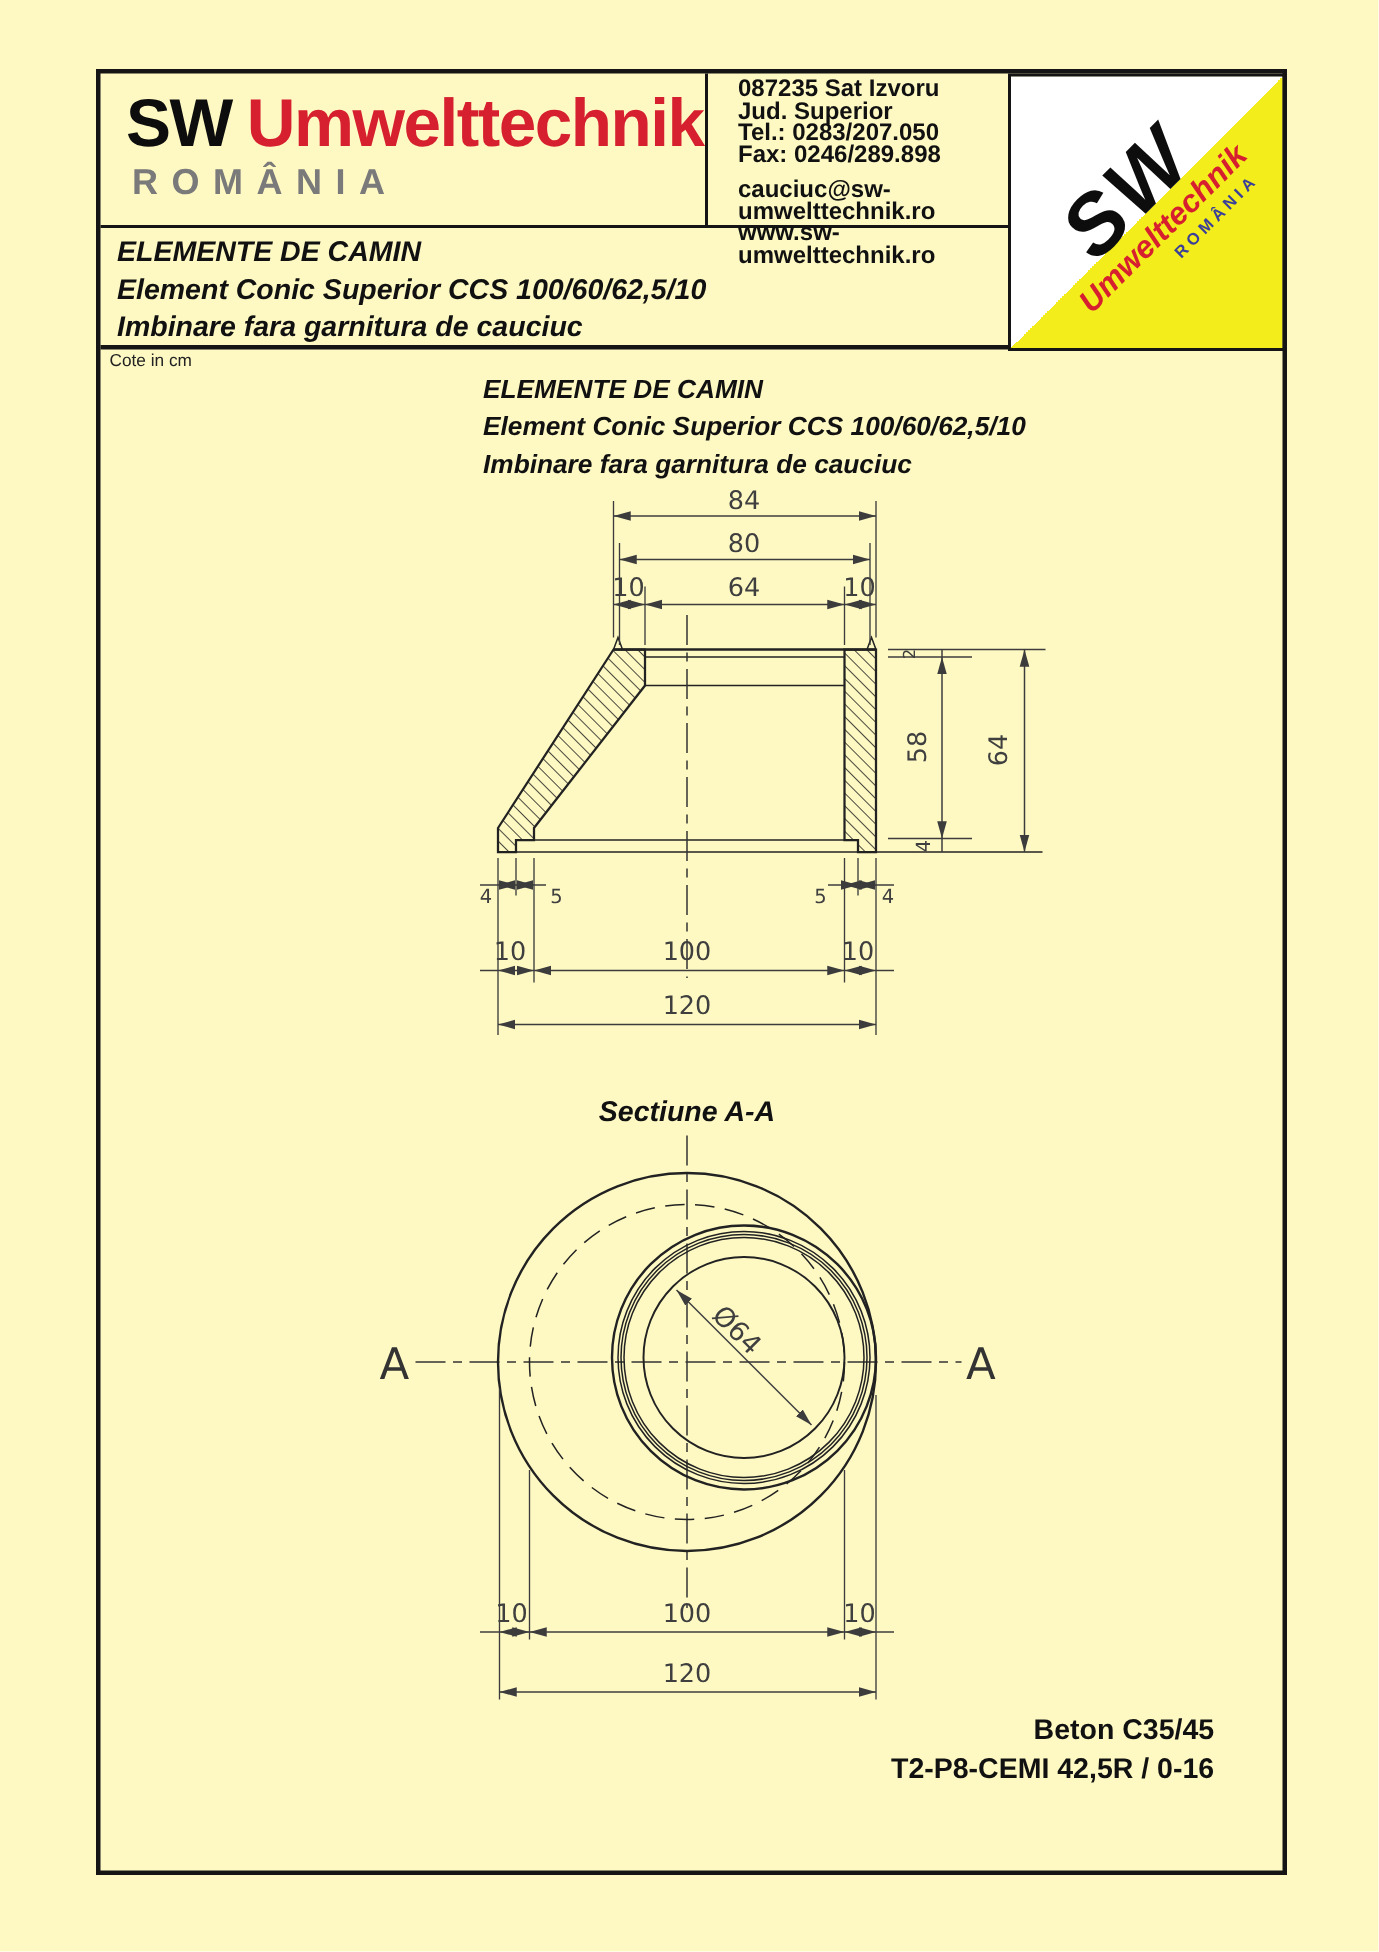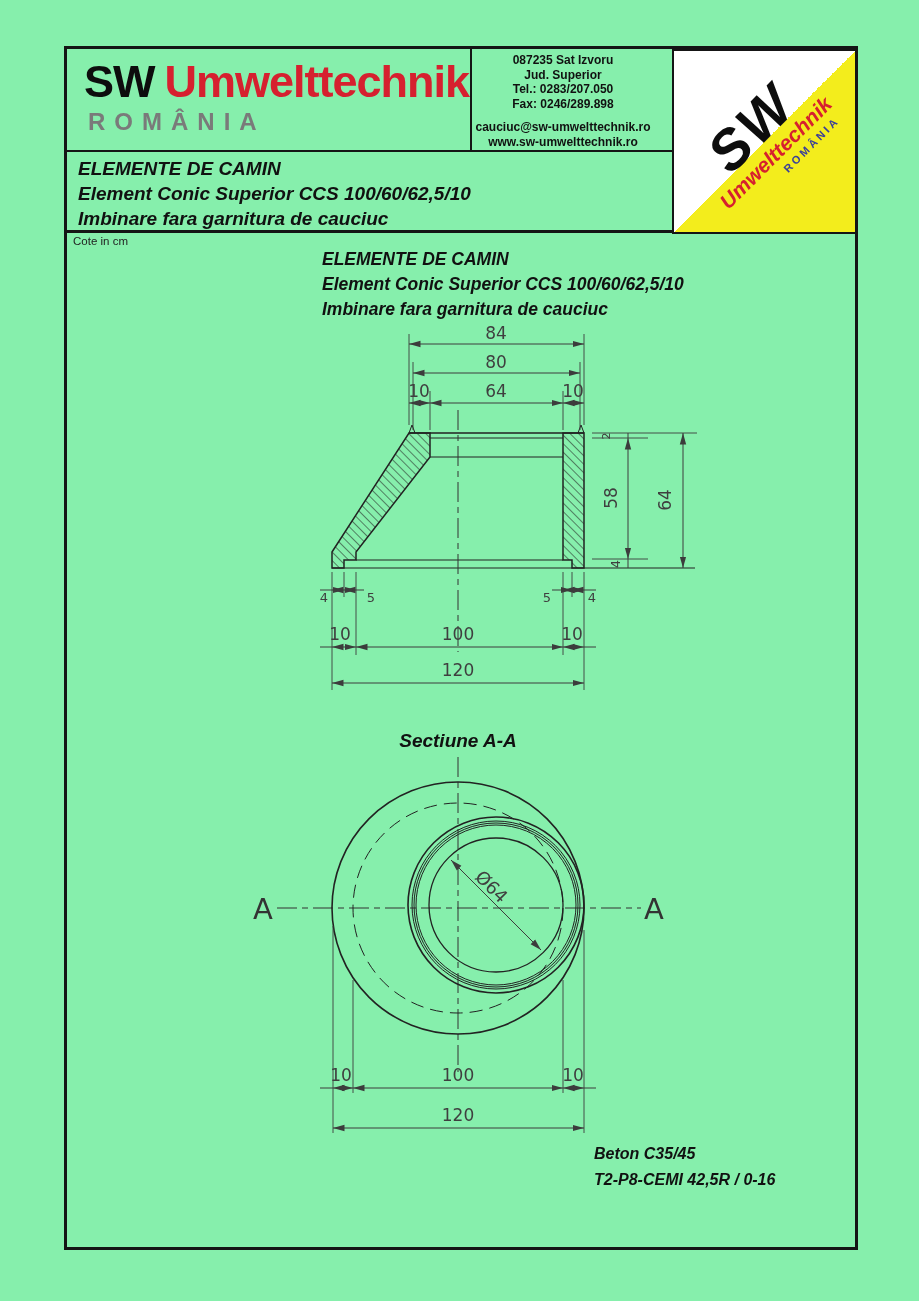--- a/index.html
+++ b/index.html
@@ -1,39 +1,39 @@
 <!DOCTYPE html>
 <html><head>
 <meta charset="utf-8">
 <style>
   html,body{margin:0;padding:0;background:#fff;}
-  .page{position:relative;width:919px;height:1301px;background:#86efac;
+  .page{position:relative;width:919px;height:1301px;background:#fef9c3;
         font-family:"Liberation Sans",sans-serif;color:#111;overflow:hidden;}
   .abs{position:absolute;}
   .frame{left:64px;top:46px;width:788px;height:1198px;border:3px solid #151515;}
   .vdiv-contact{left:470px;top:49px;width:2px;height:103px;background:#151515;}
   .hdiv-header{left:67px;top:150px;width:605px;height:2px;background:#151515;}
   .hdiv-title{left:67px;top:230px;width:785px;height:3px;background:#151515;}
   .logo-line{left:84px;top:56px;font-size:45px;font-weight:bold;letter-spacing:-1px;white-space:nowrap;}
   .logo-sw{color:#0d0d0d;}
   .logo-brand{color:#D6202F;margin-left:10px;}
   .logo-country{left:88px;top:108px;font-size:24px;font-weight:bold;color:#7a7a7a;letter-spacing:9px;}
-  .contact{left:464px;top:53px;width:198px;text-align:center;font-size:12px;font-weight:bold;line-height:14.5px;}
+  .contact{left:492px;top:53px;width:198px;text-align:left;font-size:16px;font-weight:bold;line-height:14.5px;}
   .contact .gap{height:9px;}
   .title-block{left:78px;top:156px;font-size:19px;font-weight:bold;font-style:italic;line-height:25px;white-space:nowrap;}
   .corner{left:672px;top:49px;width:181px;height:181px;border:2px solid #151515;
           background:linear-gradient(to bottom right,#ffffff 0 50%,#F3ED1C 50% 100%);overflow:hidden;}
   .corner-rot{position:absolute;left:50%;top:50%;transform:translate(-50%,-50%) rotate(-45deg);
               text-align:center;width:230px;}
   .corner-sw{font-size:56px;font-weight:bold;font-style:italic;letter-spacing:3px;line-height:46px;color:#0d0d0d;}
   .corner-brand{font-size:21px;font-weight:bold;font-style:italic;color:#D6202F;line-height:23px;}
   .corner-country{font-size:11px;font-weight:bold;color:#3A3F99;letter-spacing:3px;padding-left:62px;line-height:16px;}
   .note{left:73px;top:235px;font-size:11.5px;color:#222;text-align:center;}
   .center-title{left:322px;top:247px;font-size:17.5px;font-weight:bold;font-style:italic;line-height:25px;white-space:nowrap;}
-  .materials{left:594px;top:1141px;font-size:16px;font-weight:bold;font-style:italic;line-height:25.5px;white-space:nowrap;}
+  .materials{left:594px;top:1141px;font-size:19px;font-weight:bold;line-height:25.5px;white-space:nowrap;text-align:right;}
   svg.drawing{position:absolute;left:0;top:0;}
   .ln{stroke:#222;stroke-width:1.3;fill:none;}
   .thn{stroke-width:1;}
   .thk{stroke-width:1.6;}
   .hfill{fill:url(#hatch);stroke:#222;stroke-width:1.5;}
   .dim{stroke:#3c3c3c;stroke-width:1;fill:none;}
   .ext{stroke:#3c3c3c;stroke-width:0.9;fill:none;}
   .cl{stroke:#333;stroke-width:1;stroke-dasharray:20 5 6 5;fill:none;}
   .dsh{stroke-dasharray:13 7;}
   text.d{font-family:"DejaVu Sans",sans-serif;font-size:17px;fill:#3f3f3f;text-anchor:middle;}

